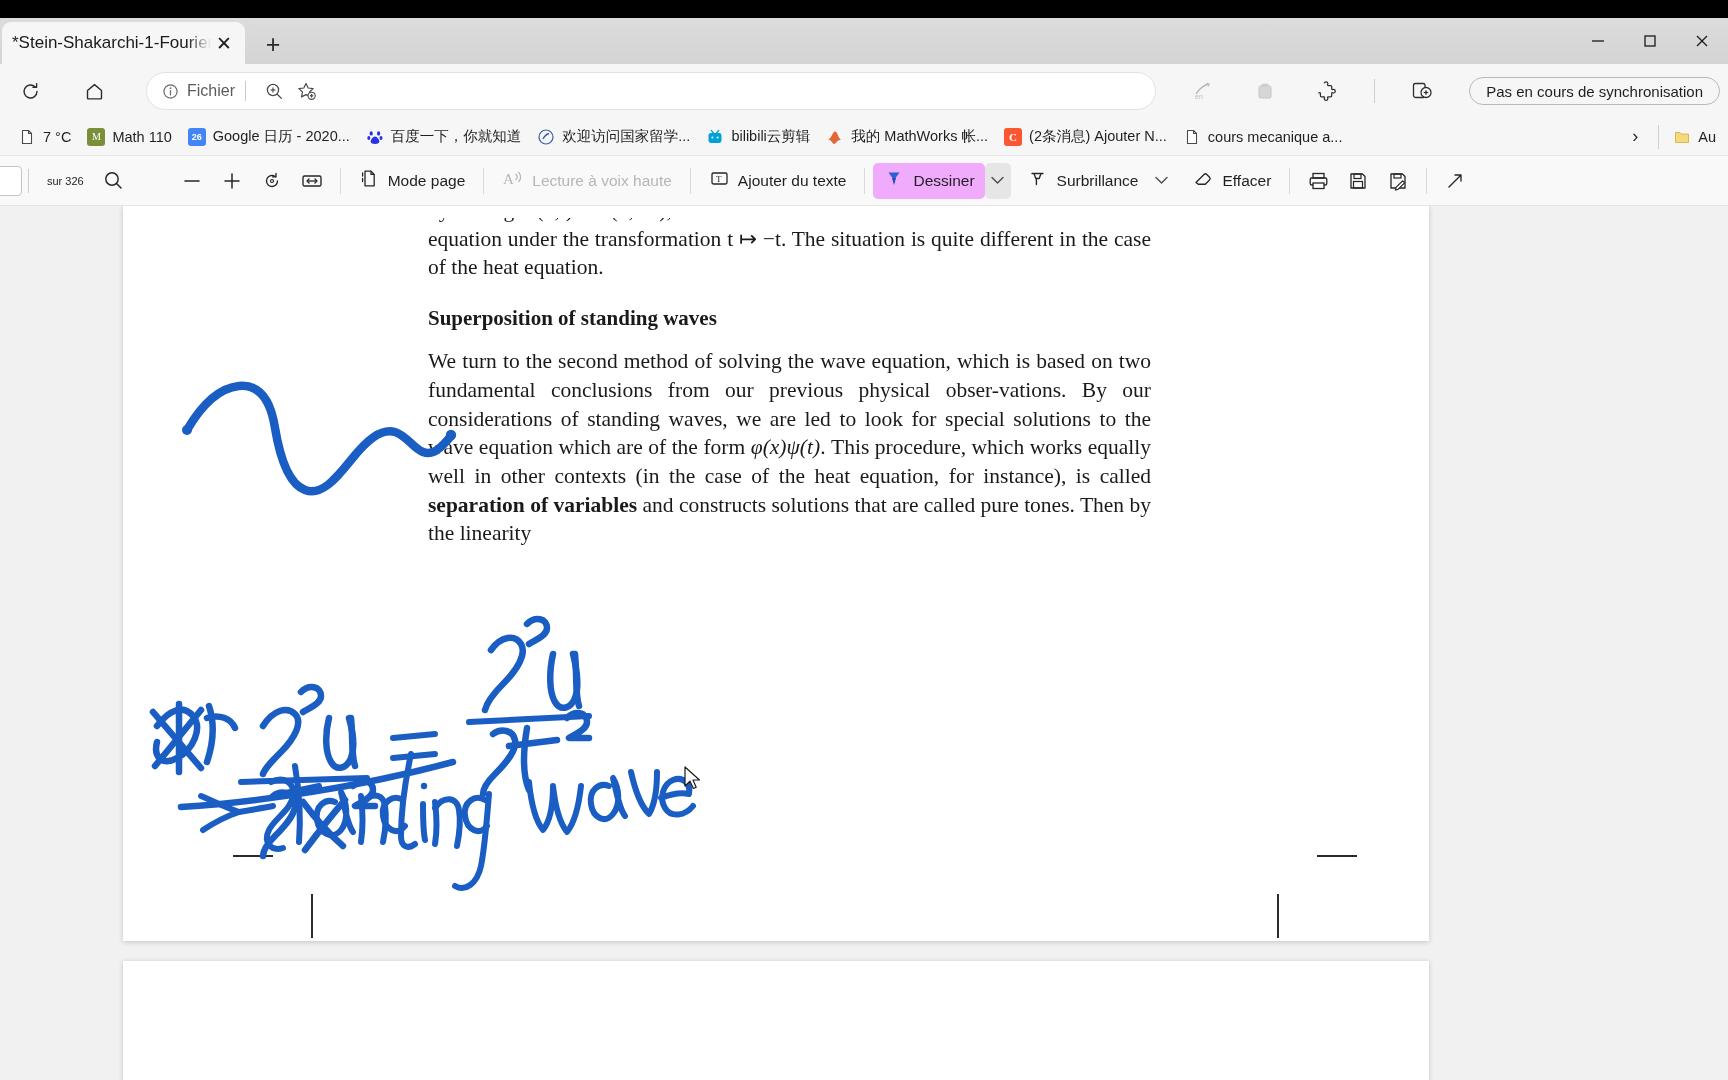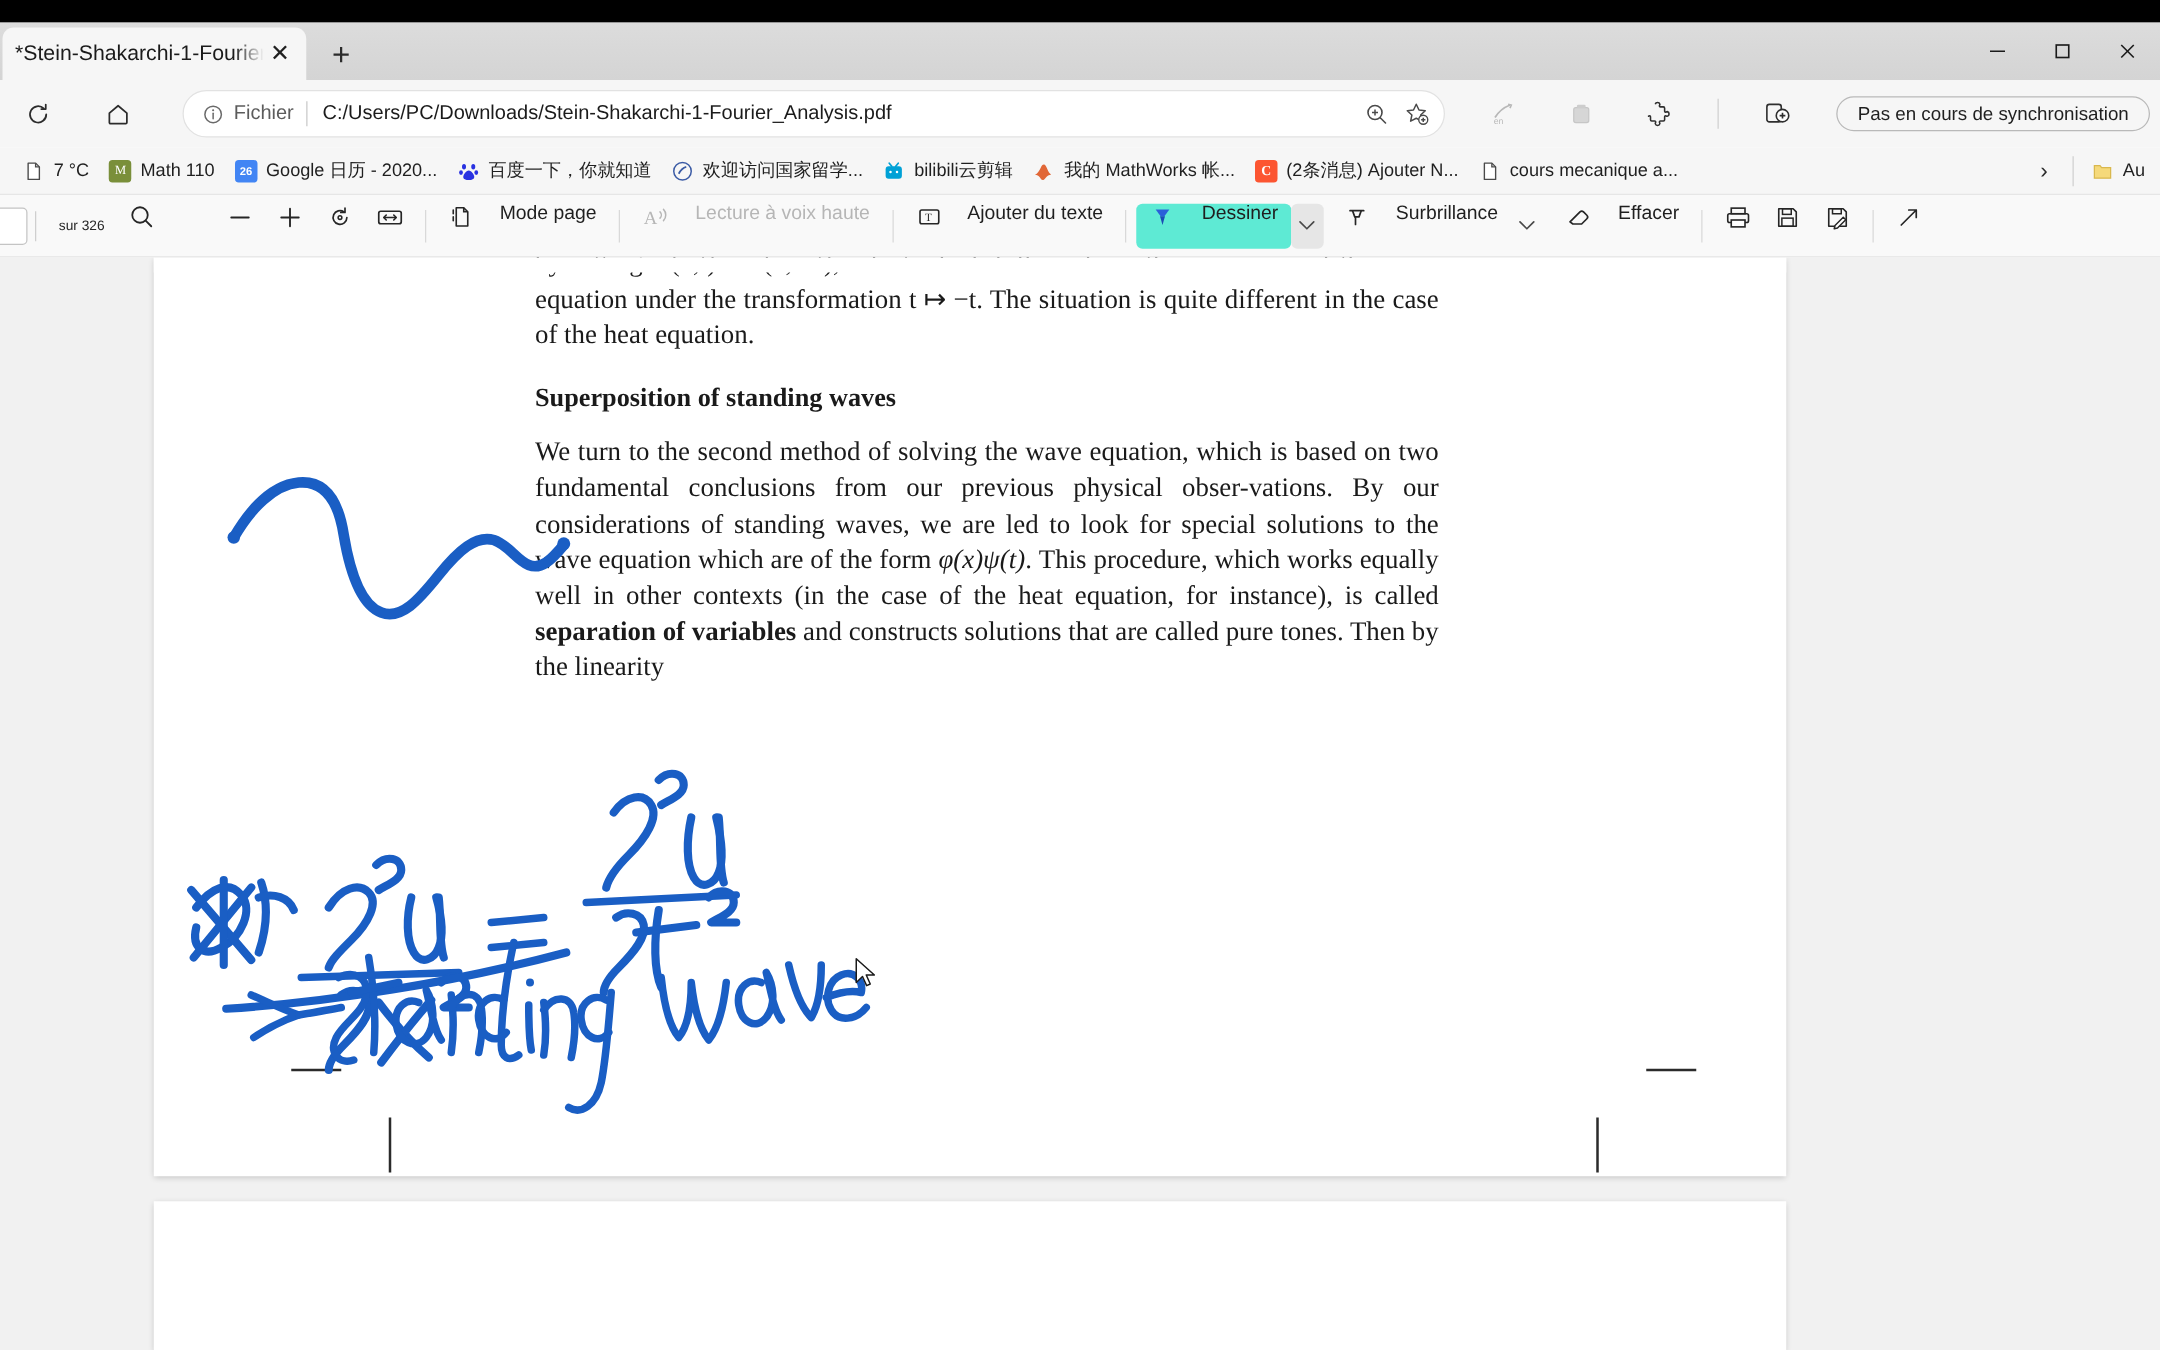--- a/index.html
+++ b/index.html
@@ -144,27 +144,27 @@
     display: flex; align-items: center;
     padding: 0 6px;
     overflow: hidden;
   }
   .pgbox {
     width: 44px; height: 30px; border: 1px solid #c4c4c4; border-radius: 4px;
     background:#fff; margin-left: -28px; flex:none;
   }
   .pgtot { font-size: 11px; color: #262626; margin: 0 10px 0 12px; flex:none; white-space:nowrap; }
   .pbtn {
-    height: 36px; border-radius: 5px; display: flex; align-items: flex-start;
+    height: 36px; border-radius: 5px; display: flex; align-items: center;
     padding: 0 10px; color: #1f1f1f; font-size: 15.5px; white-space: nowrap; flex: none;
-    gap: 20px;
+    gap: 8px;
   }
   .pbtn.icononly { width: 40px; padding: 0; justify-content: center; }
   .pbtn.disabled { color: #b6b6b6; }
-  .pbtn.active { background: #5eead4; }
+  .pbtn.active { background: #f0abfc; }
   .pbtn .cap { line-height: 1; }
   .psep { width:1px; height:26px; background:#d9d9d9; margin:0 8px; flex:none; }
   .chev-btn { width: 26px; height: 36px; display:flex; align-items:center; justify-content:center; border-radius:5px; flex:none;}
   .chev-btn.active { background:#e6e6e6; }
 
   
   .viewer {
     position: relative;
     height: 874px;
     background: #f1f1f1;
@@ -282,21 +282,20 @@
       <div class="omnibox">
         <span class="ob-info">
           <svg width="17" height="17" viewBox="0 0 17 17">
             <circle cx="8.5" cy="8.5" r="6.6" fill="none" stroke="#6a6a6a" stroke-width="1.2"></circle>
             <line x1="8.5" y1="7.6" x2="8.5" y2="12" stroke="#6a6a6a" stroke-width="1.2" stroke-linecap="round"></line>
             <circle cx="8.5" cy="5.2" r="0.85" fill="#6a6a6a"></circle>
           </svg>
         </span>
         <span class="ob-kind">Fichier</span>
         <span class="ob-sep"></span>
-        <span class="ob-url">C:/Users/PC/Downloads/Stein-Shakarchi-1-Fourier_Analysis.pdf</span>
         <span class="ob-icon">
           <svg width="19" height="19" viewBox="0 0 19 19">
             <circle cx="8" cy="8" r="5.6" fill="none" stroke="#4a4a4a" stroke-width="1.3"></circle>
             <line x1="12.2" y1="12.2" x2="16.4" y2="16.4" stroke="#4a4a4a" stroke-width="1.3" stroke-linecap="round"></line>
             <line x1="5.6" y1="8" x2="10.4" y2="8" stroke="#4a4a4a" stroke-width="1.2"></line>
             <line x1="8" y1="5.6" x2="8" y2="10.4" stroke="#4a4a4a" stroke-width="1.2"></line>
           </svg>
         </span>
         <span class="ob-icon">
           <svg width="21" height="21" viewBox="0 0 21 21">

